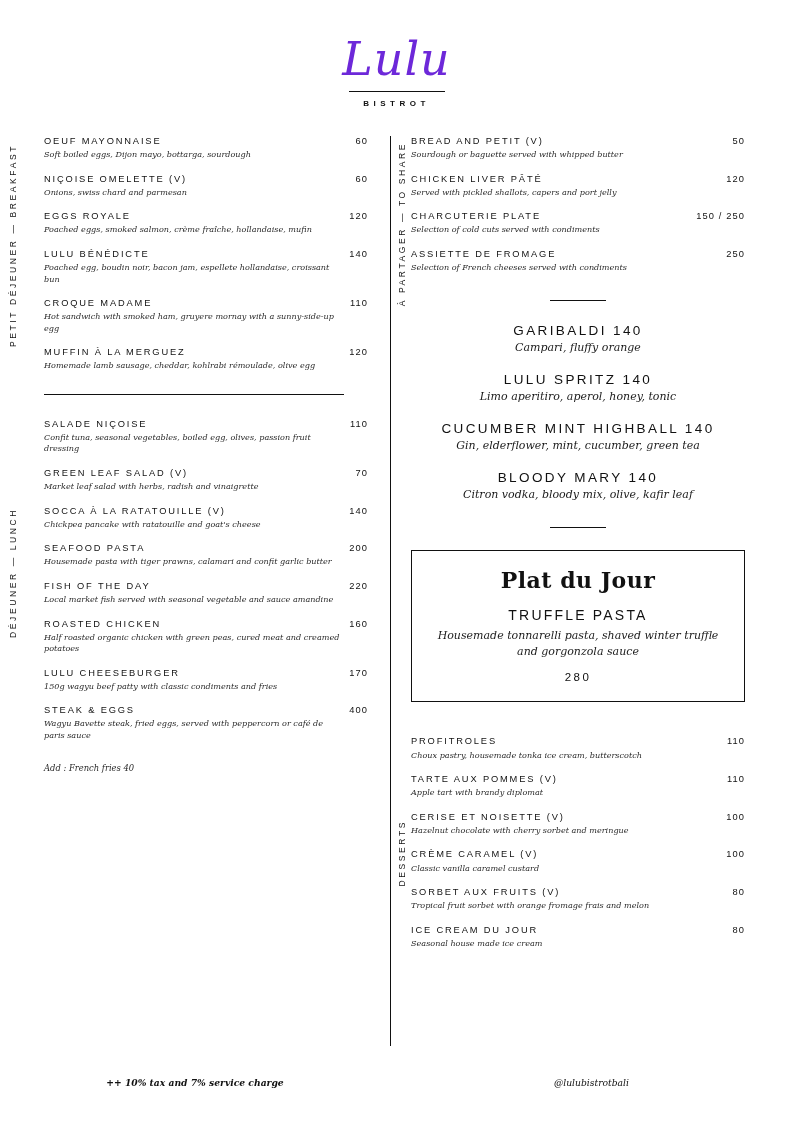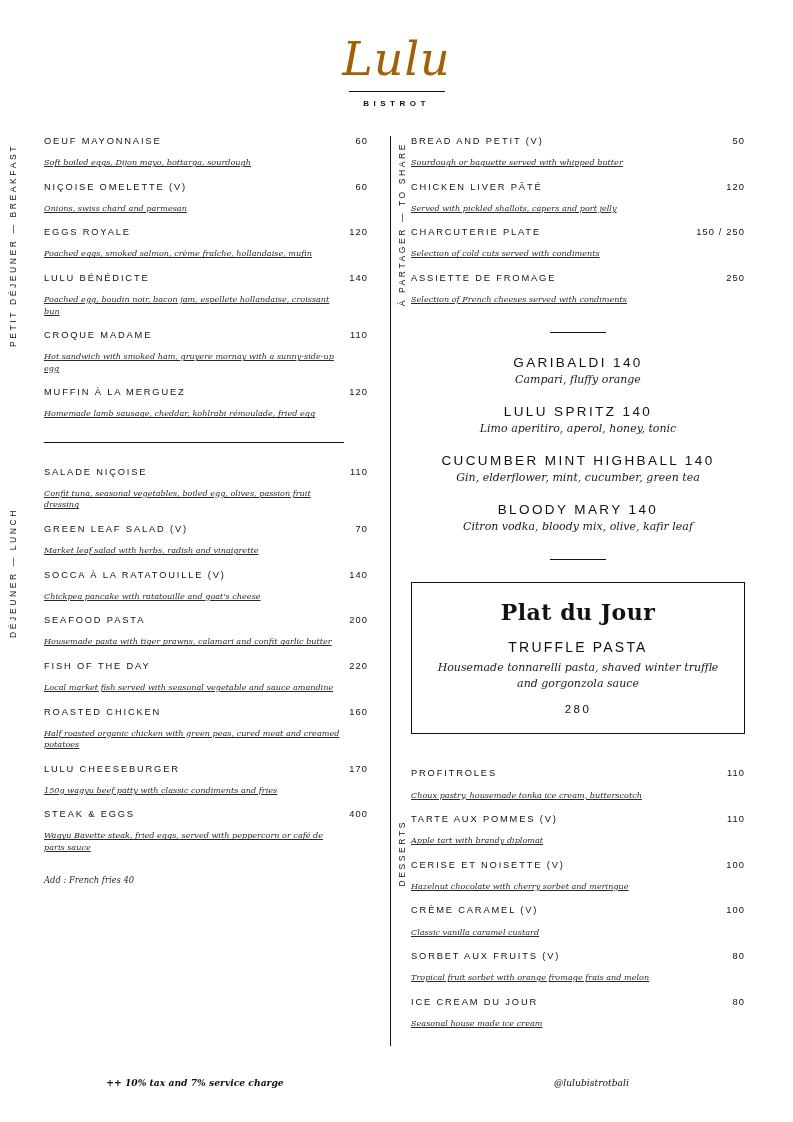--- a/index.html
+++ b/index.html
@@ -27,21 +27,21 @@
   .logo-block {
     text-align: center;
     padding-top: 36px;
   }
   .logo-script {
     font-family: "DejaVu Serif", serif;
     font-style: italic;
     font-size: 46px;
     letter-spacing: 1px;
     line-height: 1;
-    color: #a16207;
+    color: #6d28d9;
   }
   .logo-rule {
     width: 96px;
     height: 1px;
     background: #111;
     margin: 9px auto 7px auto;
   }
   .logo-sub {
     font-size: 8px;
     letter-spacing: 4.5px;
@@ -114,23 +114,22 @@
     color: #111;
     white-space: nowrap;
     text-align: center;
   }
   .item-desc {
     font-family: "DejaVu Serif", serif;
     font-style: italic;
     font-size: 8.1px;
     line-height: 1.42;
     color: #2a2a2a;
-    margin-top: 10px;
+    margin-top: 2px;
     max-width: 300px;
-    text-decoration: underline;
   }
   .col-right .item-desc { max-width: 310px; }
 
   .divider {
     height: 1px;
     background: #111;
     margin: 22px 24px 24px 0;
   }
   .note-add {
     font-family: "DejaVu Serif", serif;
@@ -285,21 +284,21 @@
             <span class="item-price">110</span>
           </div>
           <div class="item-desc">Hot sandwich with smoked ham, gruyere mornay with a sunny-side-up egg</div>
         </div>
         <div class="item">
           <div class="item-head">
             <span class="item-name">MUFFIN À LA MERGUEZ</span>
             <span class="item-dots"></span>
             <span class="item-price">120</span>
           </div>
-          <div class="item-desc">Homemade lamb sausage, cheddar, kohlrabi rémoulade, fried egg</div>
+          <div class="item-desc">Homemade lamb sausage, cheddar, kohlrabi rémoulade, olive egg</div>
         </div>
       </div>
 
       <div class="divider"></div>
 
       <div class="section">
         <div class="item">
           <div class="item-head">
             <span class="item-name">SALADE NIÇOISE</span>
             <span class="item-dots"></span>

